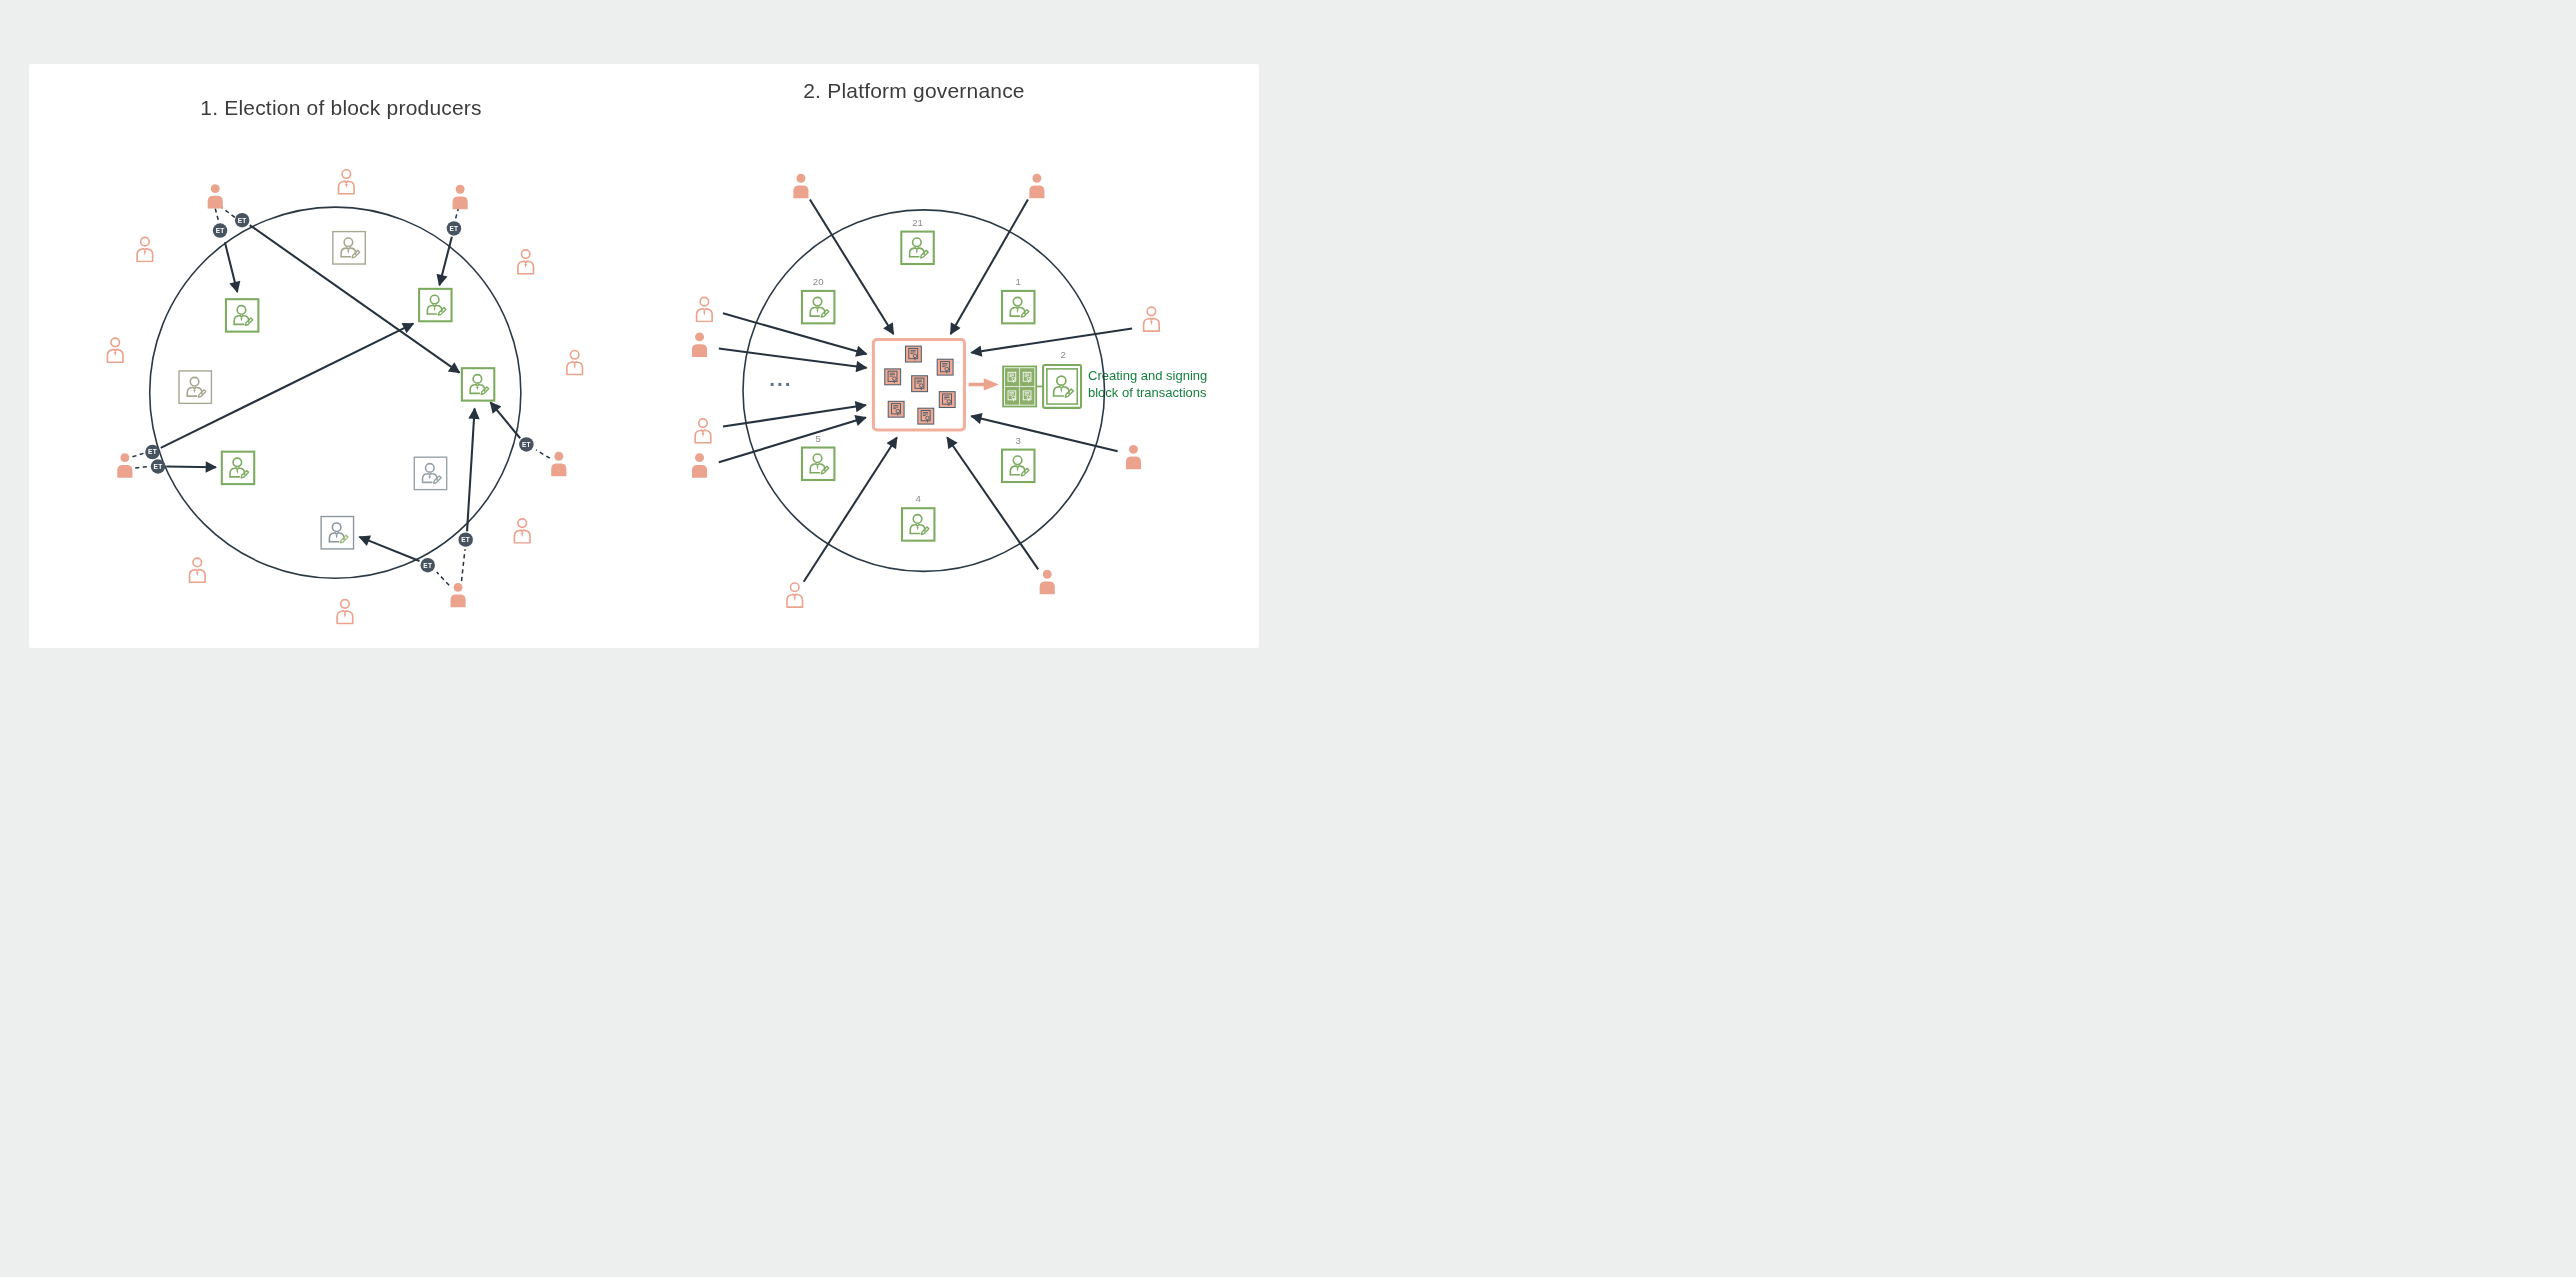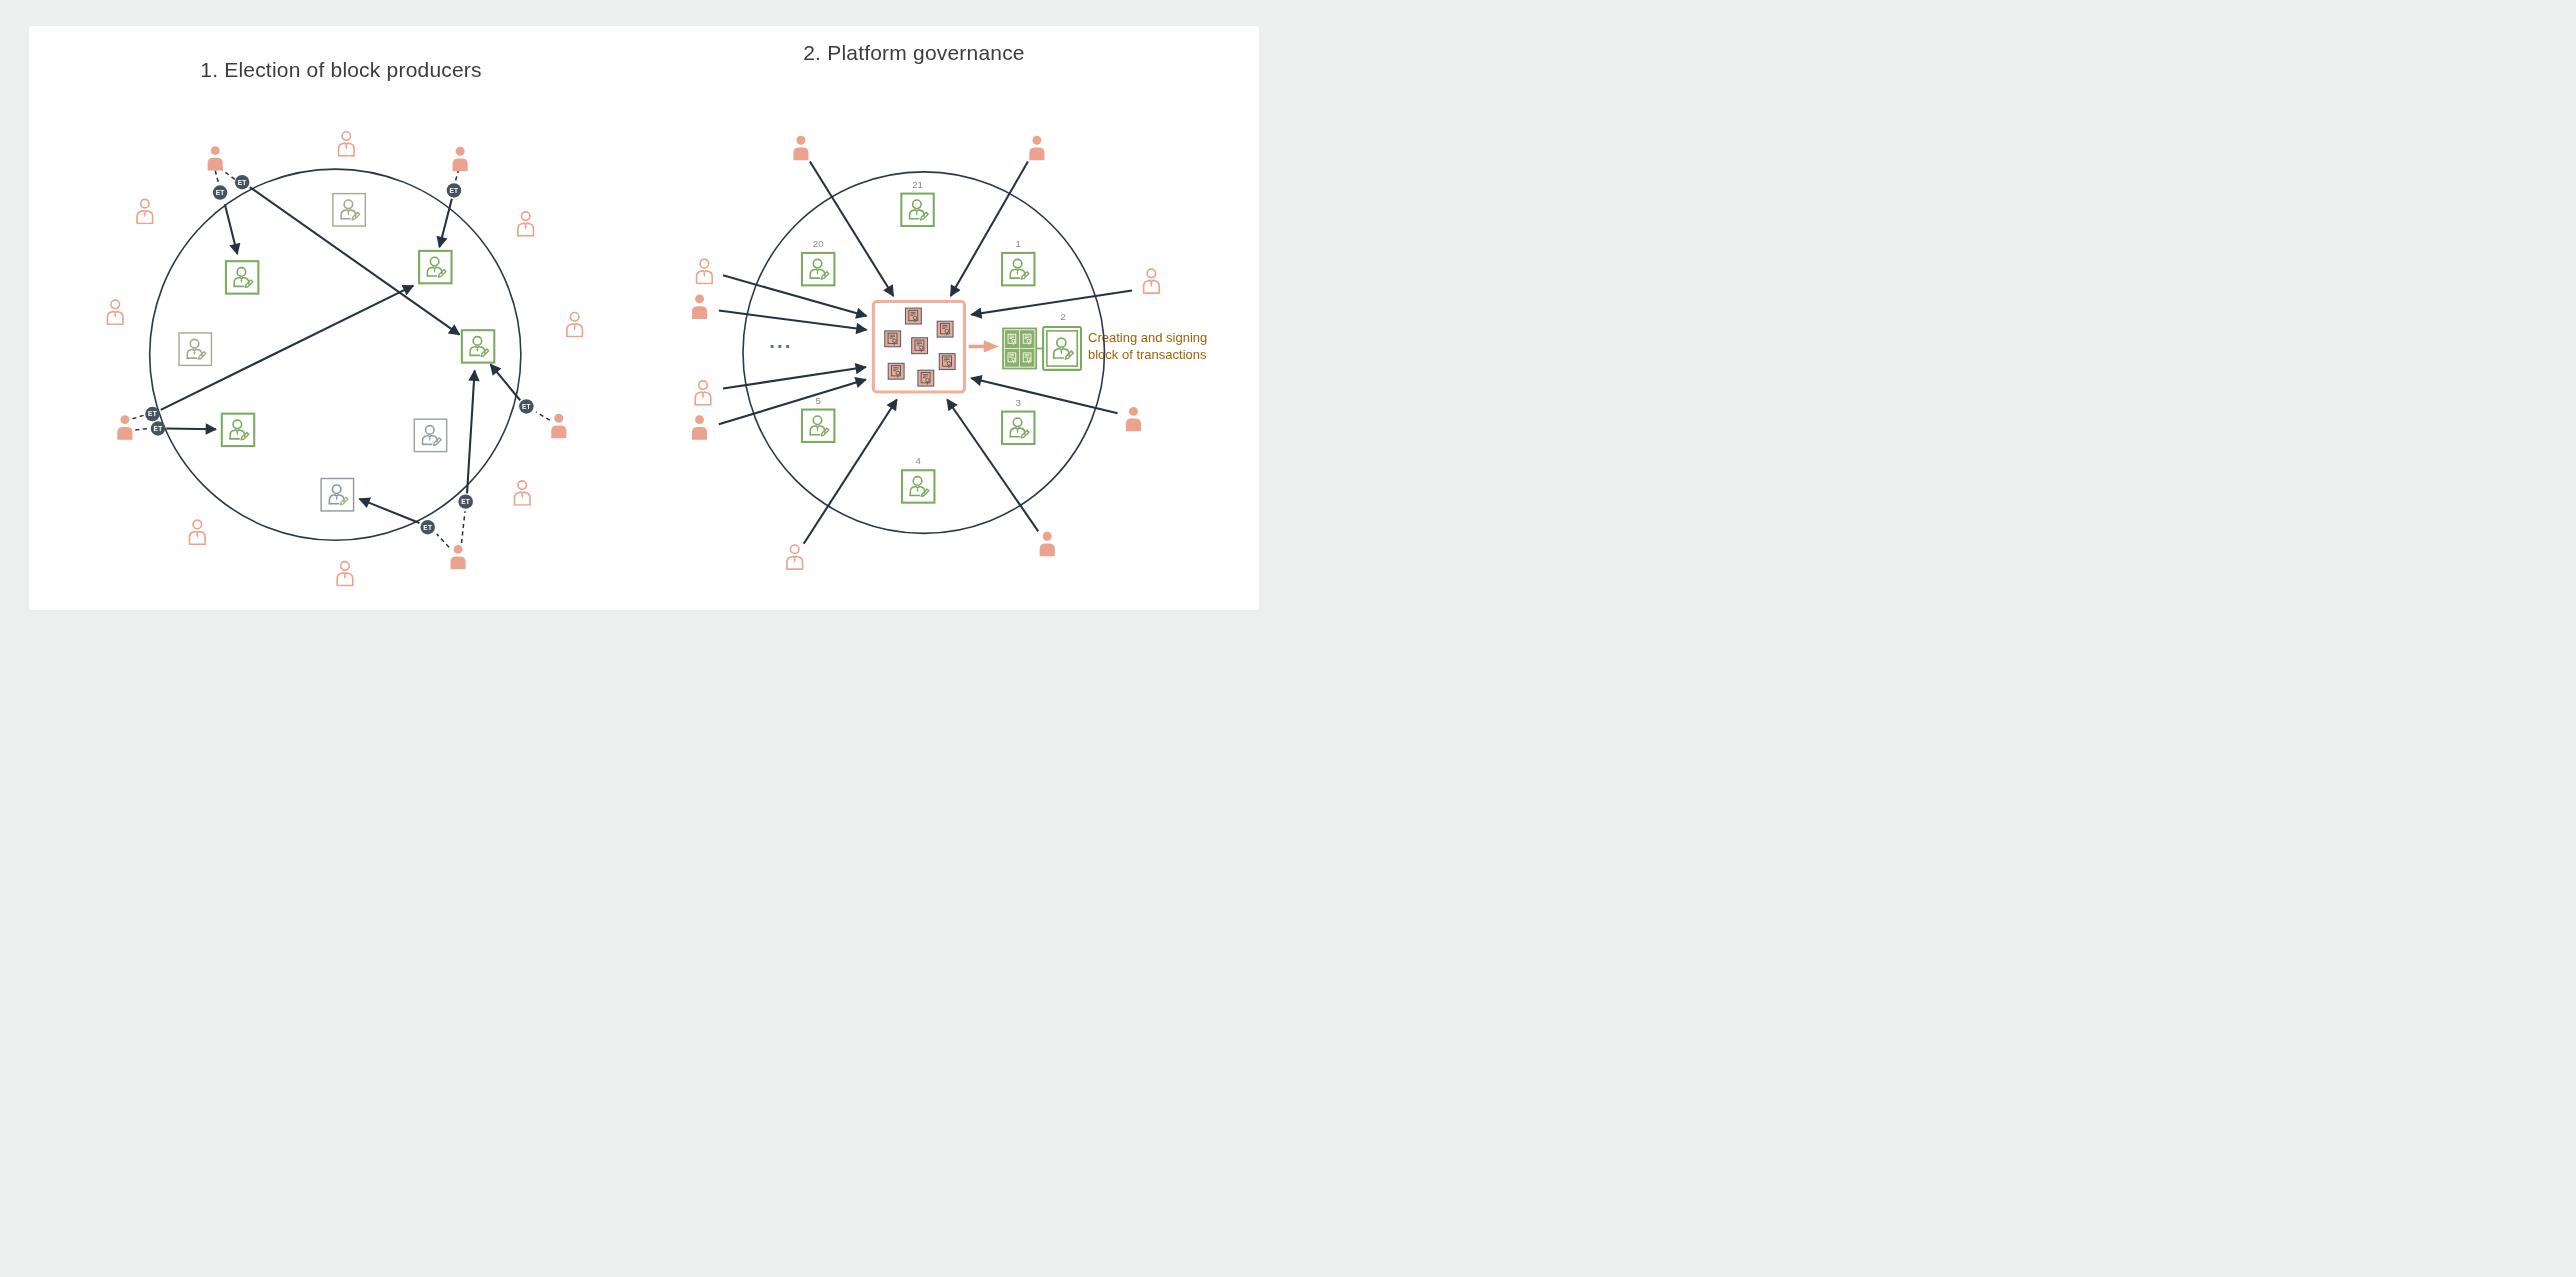--- a/index.html
+++ b/index.html
@@ -1,21 +1,21 @@
 <!DOCTYPE html>
 <html style="font-size:11px"><head>
 <meta charset="utf-8">
 <style>
   html,body{margin:0;padding:0;background:#ecefee;font-family:"Liberation Sans",sans-serif;}
-  .stage{position:relative;width:1288px;height:639px;background:#ecefee;overflow:hidden;}
+  .stage{position:relative;width:1288px;height:639px;background:#ecefee;overflow:hidden;margin-top:38px;}
   .card{position:absolute;left:29px;top:26px;width:1230px;height:584px;background:#ffffff;border-radius:2.1px;}
   .title{position:absolute;transform:translateX(-50%);font-size:21px;color:#3c3c3c;letter-spacing:0.2px;white-space:nowrap;}
   .title.left{left:341px;top:58px;}
   .title.right{left:914px;top:41px;}
-  .annotation{position:absolute;left:1088px;top:329px;font-size:13px;line-height:17px;color:#a16207;}
+  .annotation{position:absolute;left:1088px;top:329px;font-size:13px;line-height:17px;color:#15803d;}
   svg.layer{position:absolute;left:0;top:0;}
   text{font-family:"Liberation Sans",sans-serif;}
   .numlabel{font-size:14px;fill:#8a8a8a;}
   .etlabel{font-size:9.5px;font-weight:bold;fill:#ffffff;letter-spacing:.3px;}
   .dots{font-size:30px;font-weight:bold;fill:#5e7285;letter-spacing:3px;}
 </style>
 </head>
 <body>
 
 <div class="stage">

